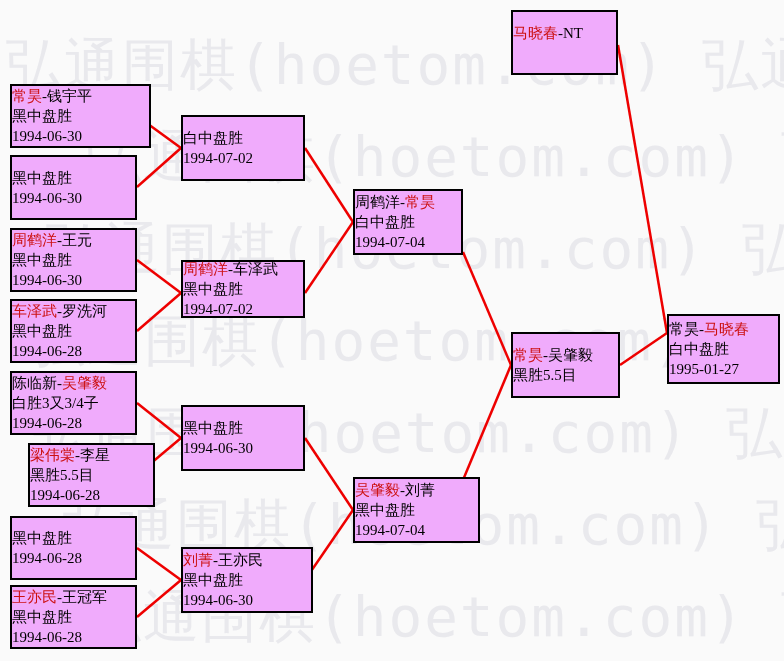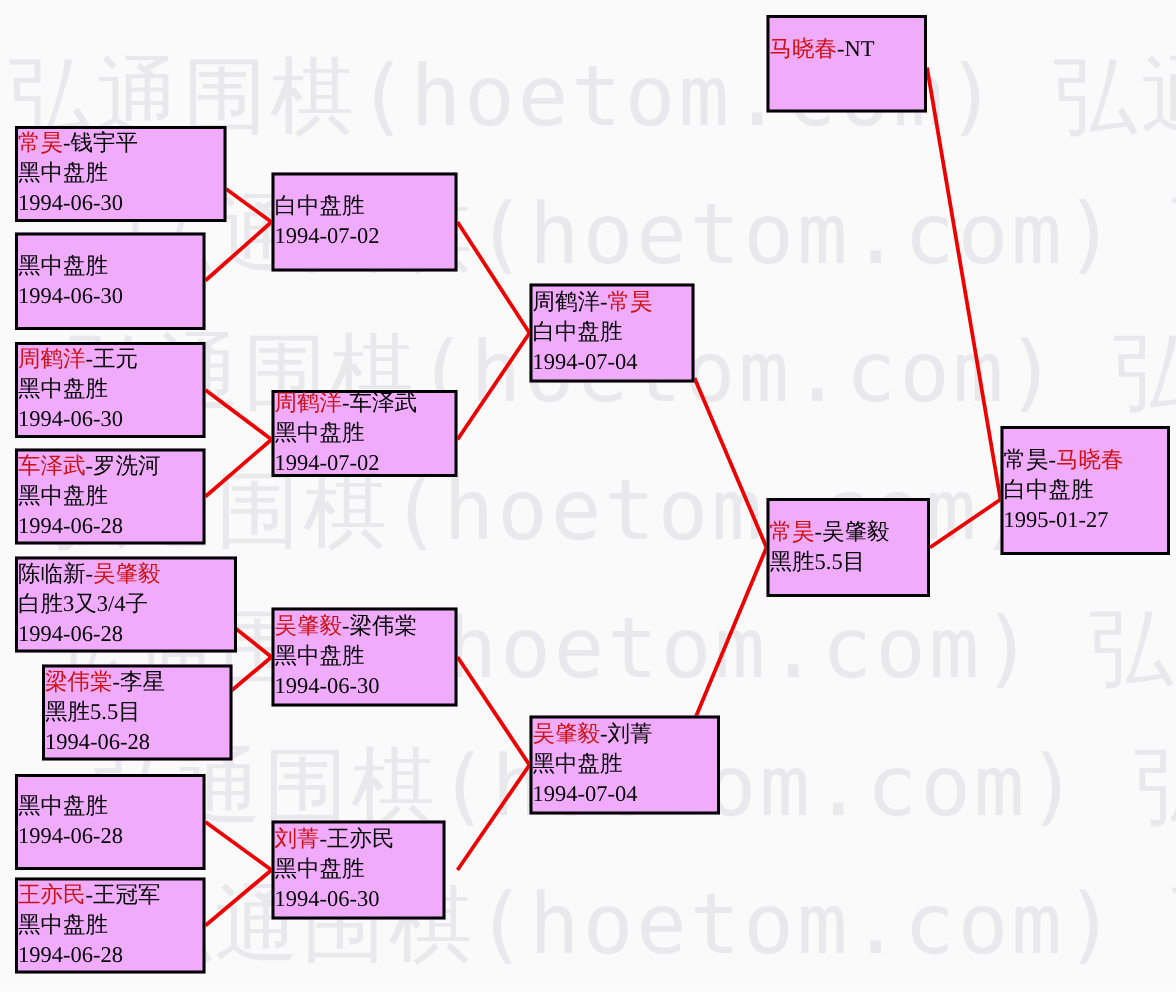--- a/index.html
+++ b/index.html
@@ -96,21 +96,21 @@
     <div class="l2">黑中盘胜</div>
     <div class="l3">1994-06-30</div>
   </div>
 
   <div class="box" style="left:10px;top:299px;width:127px;height:64px">
     <div class="l1"><span class="winner">车泽武</span><span>-</span><span>罗洗河</span></div>
     <div class="l2">黑中盘胜</div>
     <div class="l3">1994-06-28</div>
   </div>
 
-  <div class="box" style="left:10px;top:371px;width:148px;height:64px">
+  <div class="box" style="left:10px;top:371px;width:127px;height:64px">
     <div class="l1"><span>陈临新</span><span>-</span><span class="winner">吴肇毅</span></div>
     <div class="l2">白胜3又3/4子</div>
     <div class="l3">1994-06-28</div>
   </div>
 
   <div class="box" style="left:28px;top:443px;width:127px;height:64px">
     <div class="l1"><span class="winner">梁伟棠</span><span>-</span><span>李星</span></div>
     <div class="l2">黑胜5.5目</div>
     <div class="l3">1994-06-28</div>
   </div>
@@ -131,26 +131,25 @@
     <div class="l3">1994-07-02</div>
   </div>
 
   <div class="box" style="left:181px;top:260px;width:124px;height:58px">
     <div class="l1"><span class="winner">周鹤洋</span><span>-</span><span>车泽武</span></div>
     <div class="l2">黑中盘胜</div>
     <div class="l3">1994-07-02</div>
   </div>
 
   <div class="box" style="left:181px;top:405px;width:124px;height:66px">
-    <div class="l1"><span class="winner">吴肇毅</span><span>-</span><span>梁伟棠</span></div>
     <div class="l2">黑中盘胜</div>
     <div class="l3">1994-06-30</div>
   </div>
 
-  <div class="box" style="left:181px;top:547px;width:116px;height:66px">
+  <div class="box" style="left:181px;top:547px;width:132px;height:66px">
     <div class="l1"><span class="winner">刘菁</span><span>-</span><span>王亦民</span></div>
     <div class="l2">黑中盘胜</div>
     <div class="l3">1994-06-30</div>
   </div>
 
   <div class="box" style="left:353px;top:189px;width:110px;height:66px">
     <div class="l1"><span>周鹤洋</span><span>-</span><span class="winner">常昊</span></div>
     <div class="l2">白中盘胜</div>
     <div class="l3">1994-07-04</div>
   </div>
@@ -163,19 +162,19 @@
 
   <div class="box" style="left:511px;top:332px;width:109px;height:66px">
     <div class="l1"><span class="winner">常昊</span><span>-</span><span>吴肇毅</span></div>
     <div class="l2">黑胜5.5目</div>
   </div>
 
   <div class="box box--single" style="left:511px;top:10px;width:107px;height:65px">
     <div class="l1"><span class="winner">马晓春</span><span>-</span><span>NT</span></div>
   </div>
 
-  <div class="box" style="left:667px;top:284px;width:113px;height:86px">
+  <div class="box" style="left:667px;top:314px;width:113px;height:70px">
     <div class="l1"><span>常昊</span><span>-</span><span class="winner">马晓春</span></div>
     <div class="l2">白中盘胜</div>
     <div class="l3">1995-01-27</div>
   </div>
 
 </div>
 
 </body></html>

